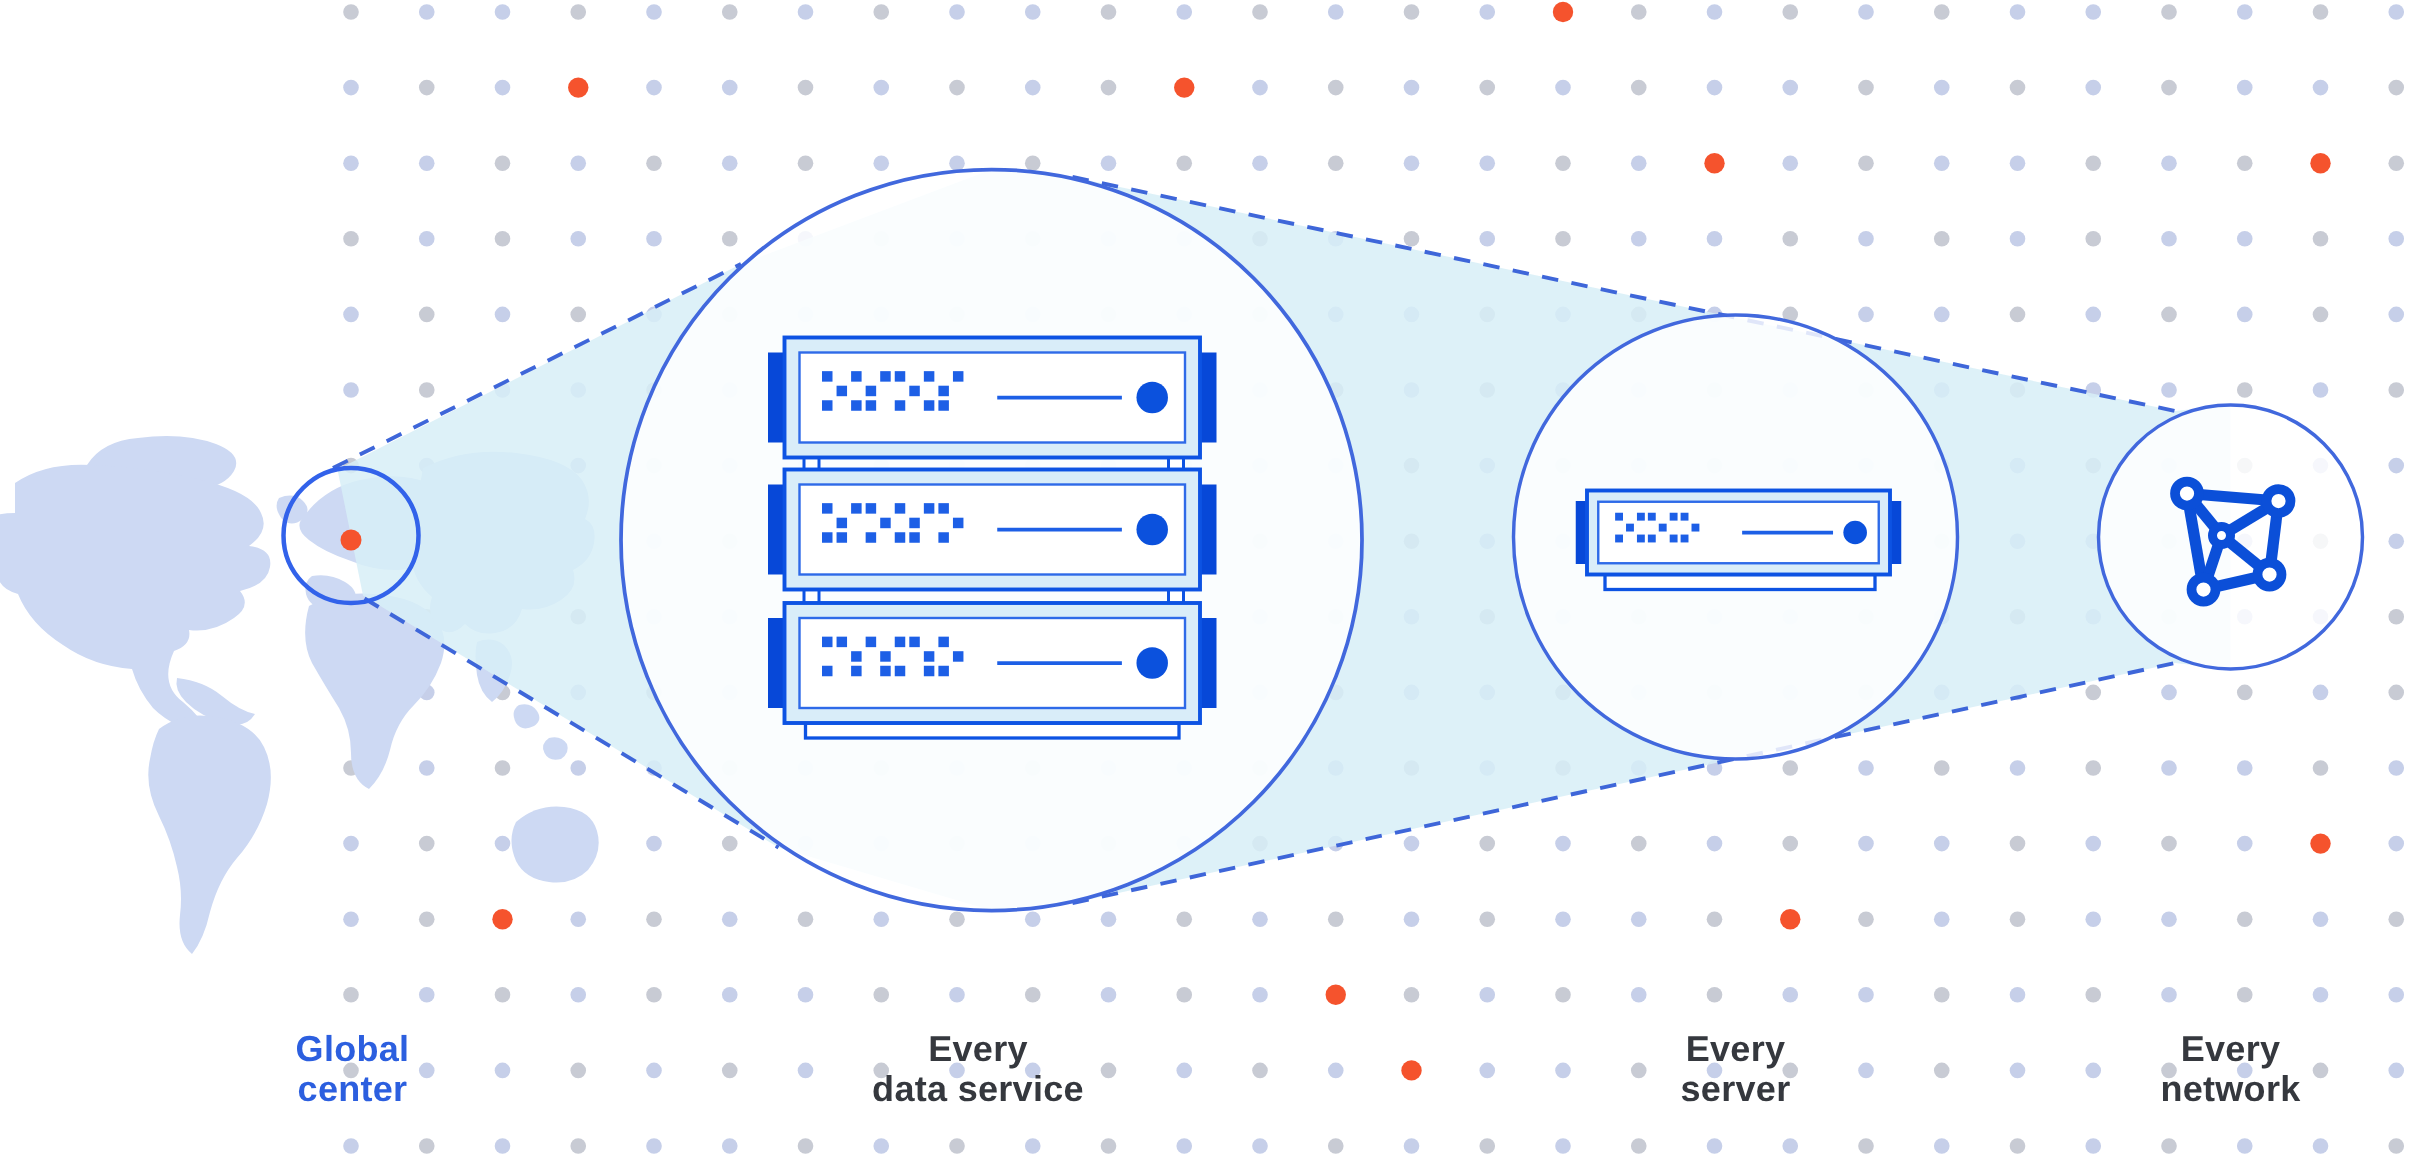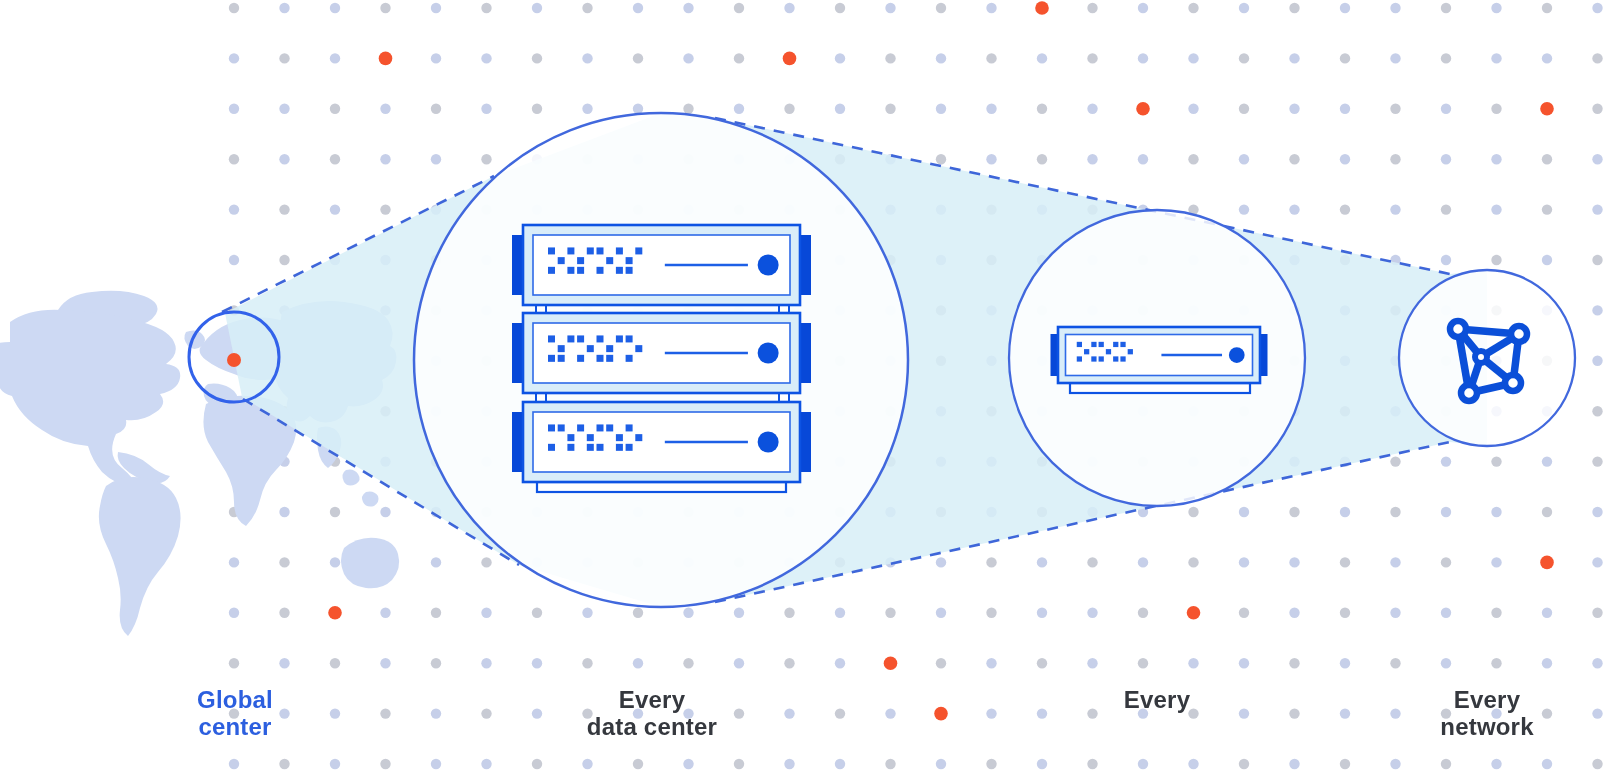--- a/index.html
+++ b/index.html
@@ -626,22 +626,23 @@
       </g>
     </g>
   </svg>
 
   <div class="stage-label accent" style="left:235px">
     <div>Global</div>
     <div>center</div>
   </div>
   <div class="stage-label" style="left:652px">
     <div>Every</div>
-    <div>data center</div>
+    <div>data service</div>
   </div>
   <div class="stage-label" style="left:1157px">
     <div>Every</div>
+    <div>server</div>
   </div>
   <div class="stage-label" style="left:1487px">
     <div>Every</div>
     <div>network</div>
   </div>
 </div>
 
 </body></html>

